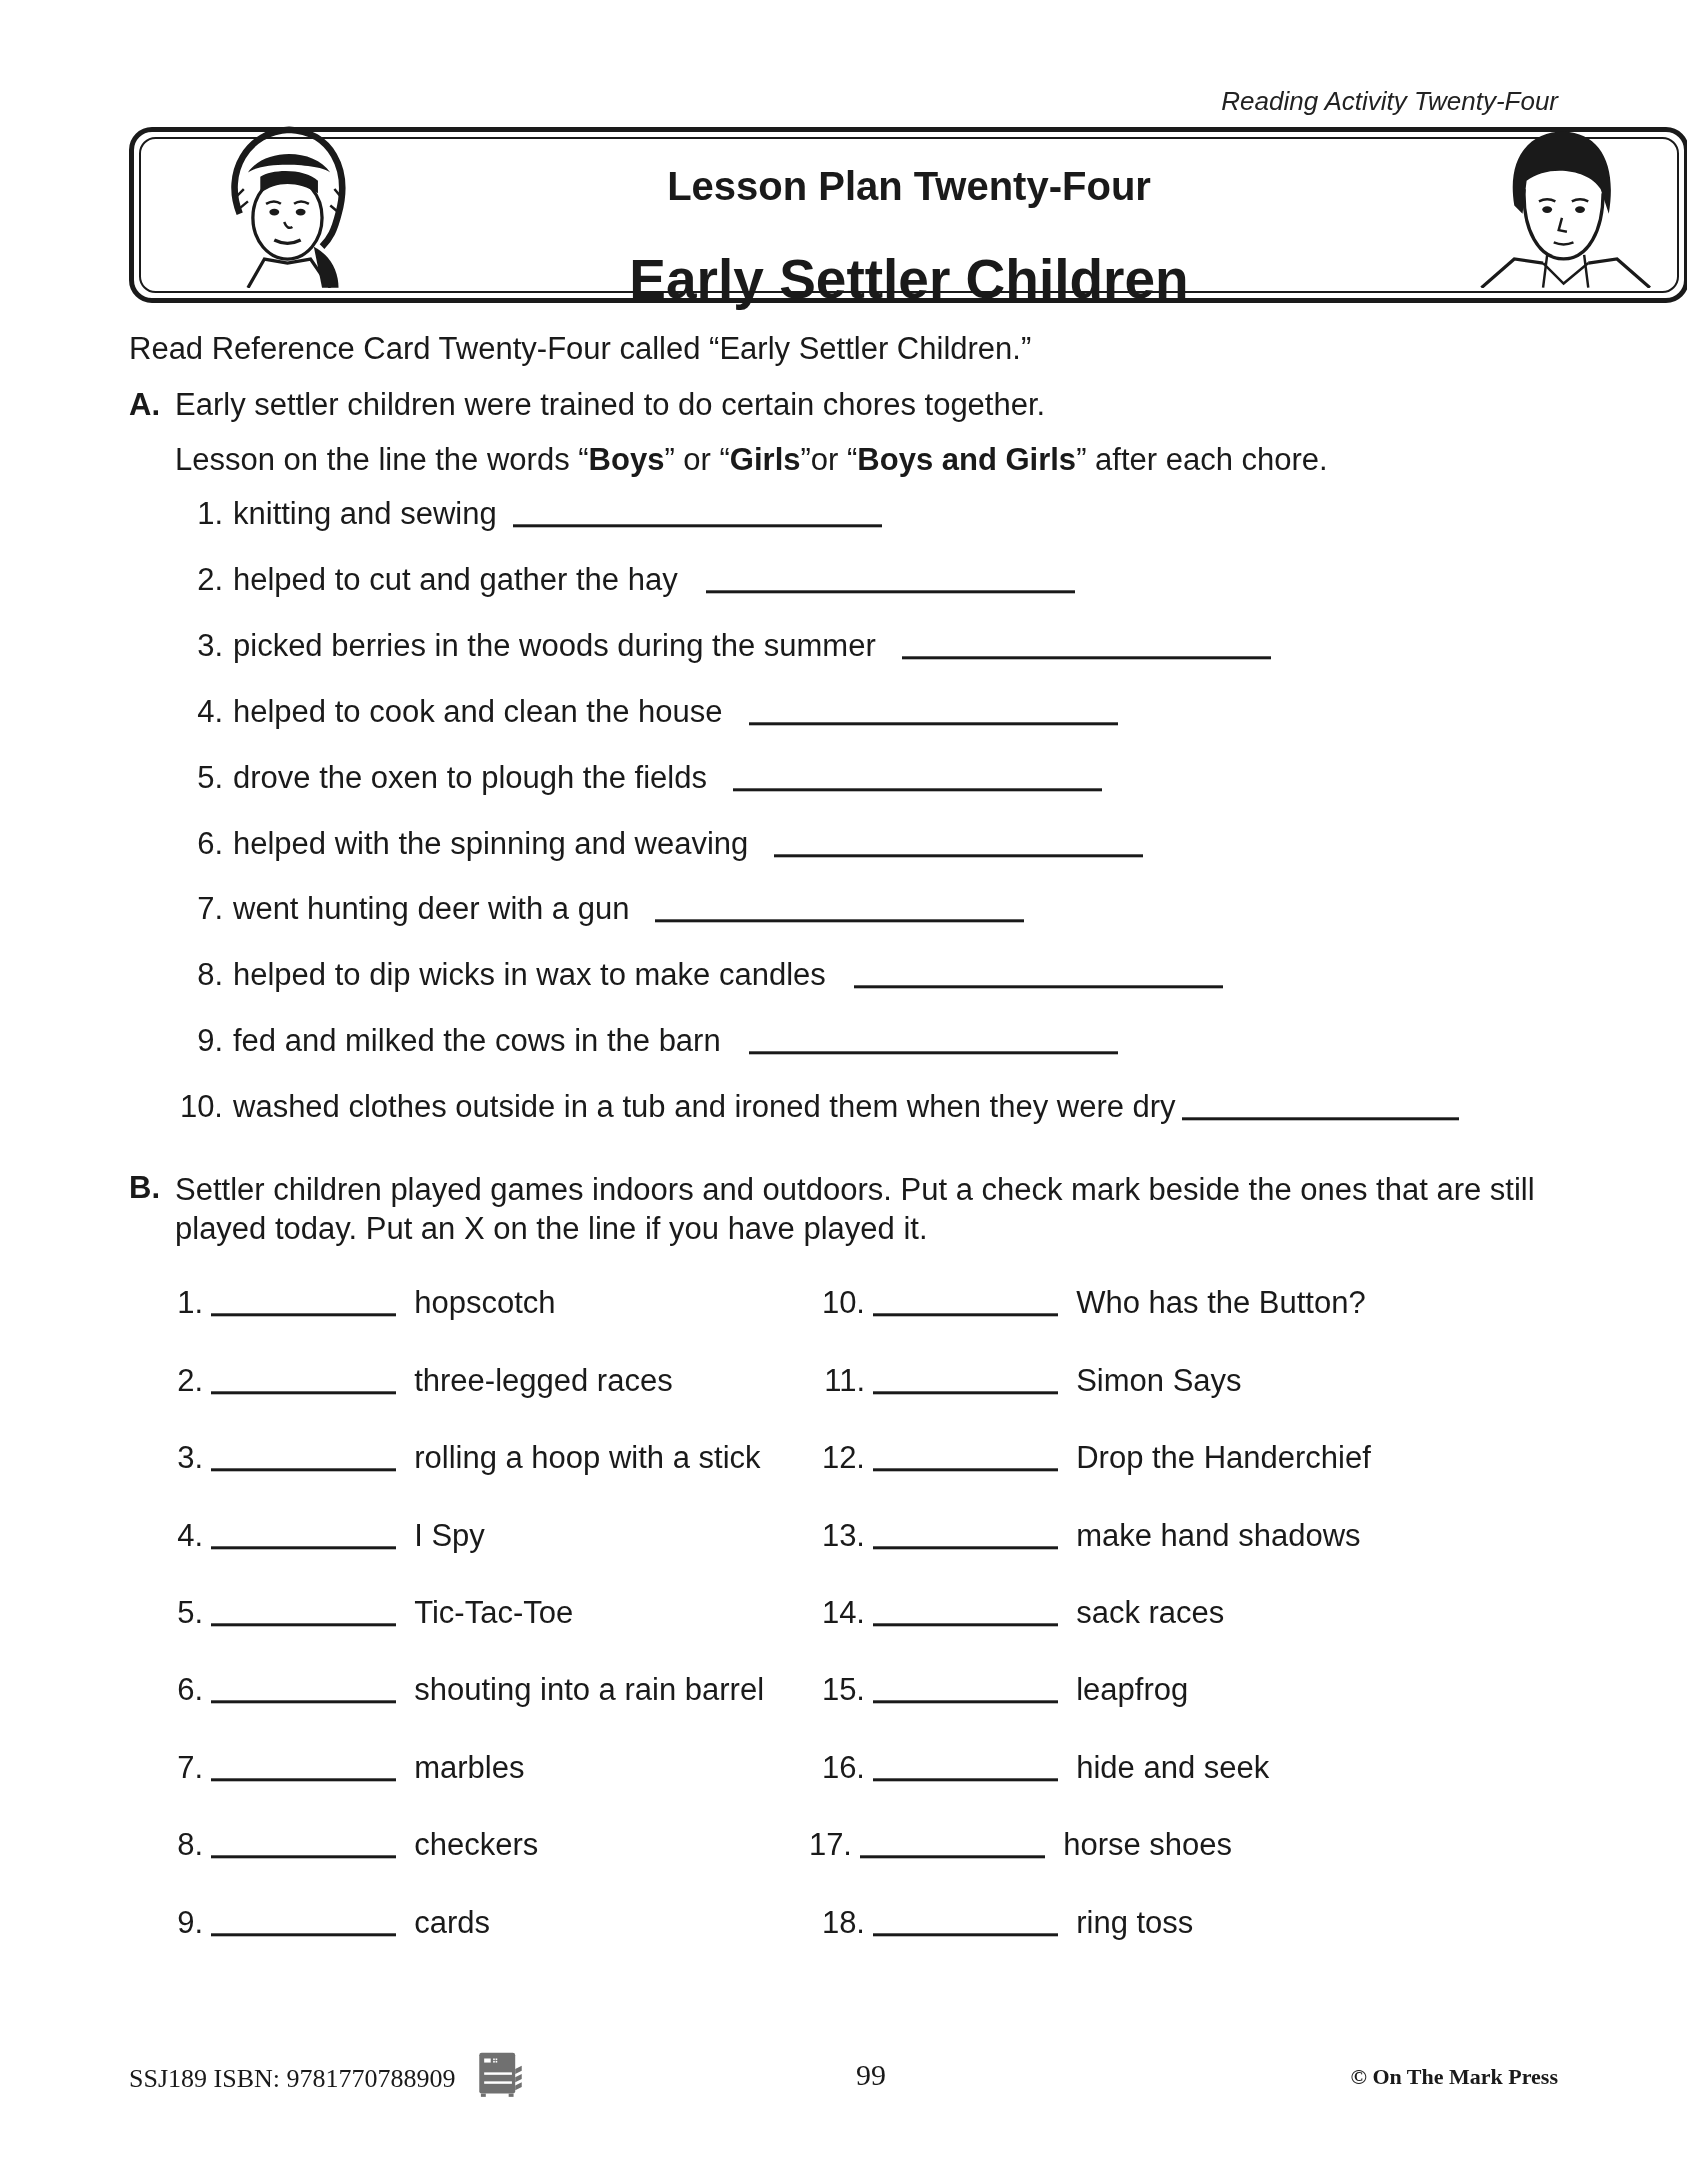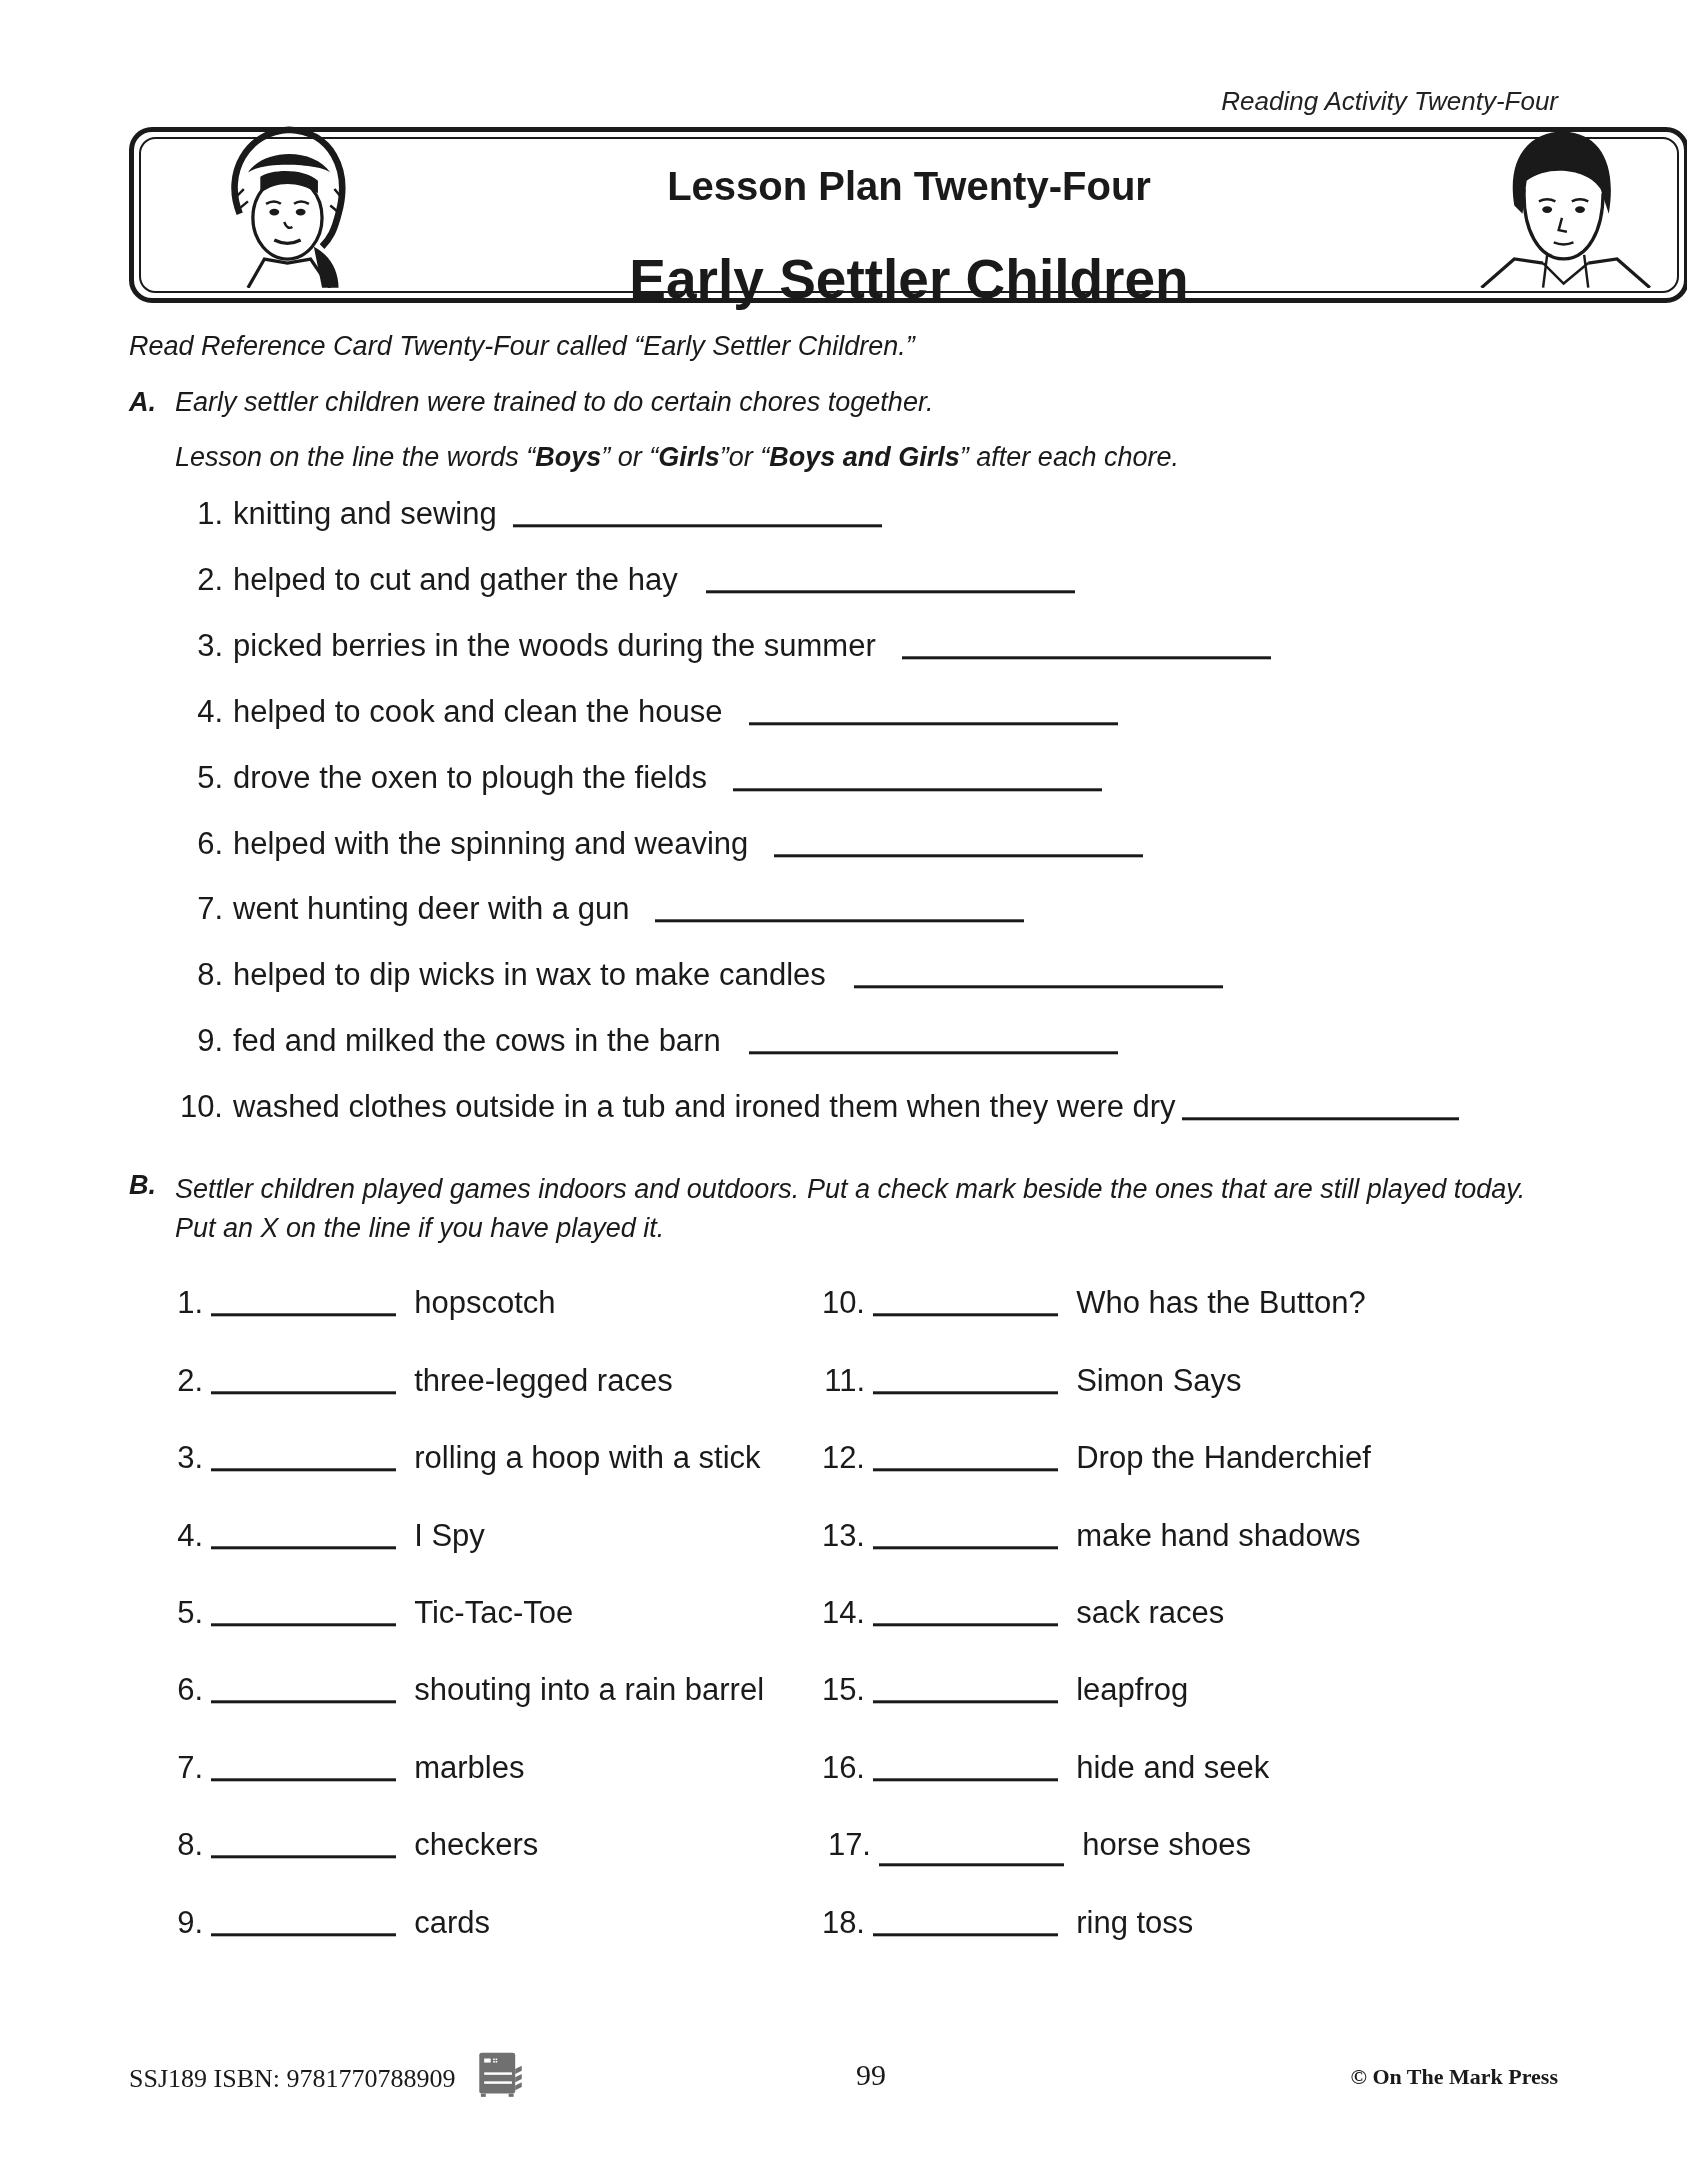--- a/index.html
+++ b/index.html
@@ -21,21 +21,21 @@
   }
   .banner-title {
     position: absolute; left: 0; right: 0; text-align: center; font-weight: bold;
   }
   .banner-sub { top: 25px; font-size: 40px; }
   .banner-main { top: 76px; font-size: 55px; margin-top: 32px; }
   .portrait { position: absolute; bottom: 3.3px; }
   .portrait-left { left: 74px; width: 140px; height: 165px; }
   .portrait-right { right: 23px; width: 189px; height: 165px; }
 
-  .text-line { font-size: 27px; white-space: nowrap; font-style: italic; }
+  .text-line { font-size: 31px; white-space: nowrap; }
   .intro { left: 129px; top: 331px; }
   .secA-letter { left: 129px; top: 387px; font-weight: bold; }
   .secA-text { left: 175px; top: 387px; }
   .secA-instr { left: 175px; top: 442px; }
   .bold { font-weight: bold; margin-top: 9px; }
 
   .chore { position: absolute; font-size: 31px; white-space: nowrap; display: flex; align-items: baseline; }
   .chore .num { width: 58px; text-align: right; margin-right: 10px; }
   .blank { display: inline-block; border-bottom: 3.3px solid #1a1a1a; height: 0.8px; transform: translateY(3.3px); }
 
@@ -229,21 +229,21 @@
 <div class="game" style="left:819px; top:1672px;">
   <span class="gnum" style="width:46px;">15.</span>
   <span class="gblank"></span>
   <span>leapfrog</span>
 </div>
 <div class="game" style="left:819px; top:1750px;">
   <span class="gnum" style="width:46px;">16.</span>
   <span class="gblank"></span>
   <span>hide and seek</span>
 </div>
-<div class="game" style="left:825px; top:1827px;align-items:flex-end;">
+<div class="game" style="left:806px; top:1827px;">
   <span class="gnum" style="width:46px;">17.</span>
   <span class="gblank"></span>
   <span>horse shoes</span>
 </div>
 <div class="game" style="left:819px; top:1905px;">
   <span class="gnum" style="width:46px;">18.</span>
   <span class="gblank"></span>
   <span>ring toss</span>
 </div>
 

